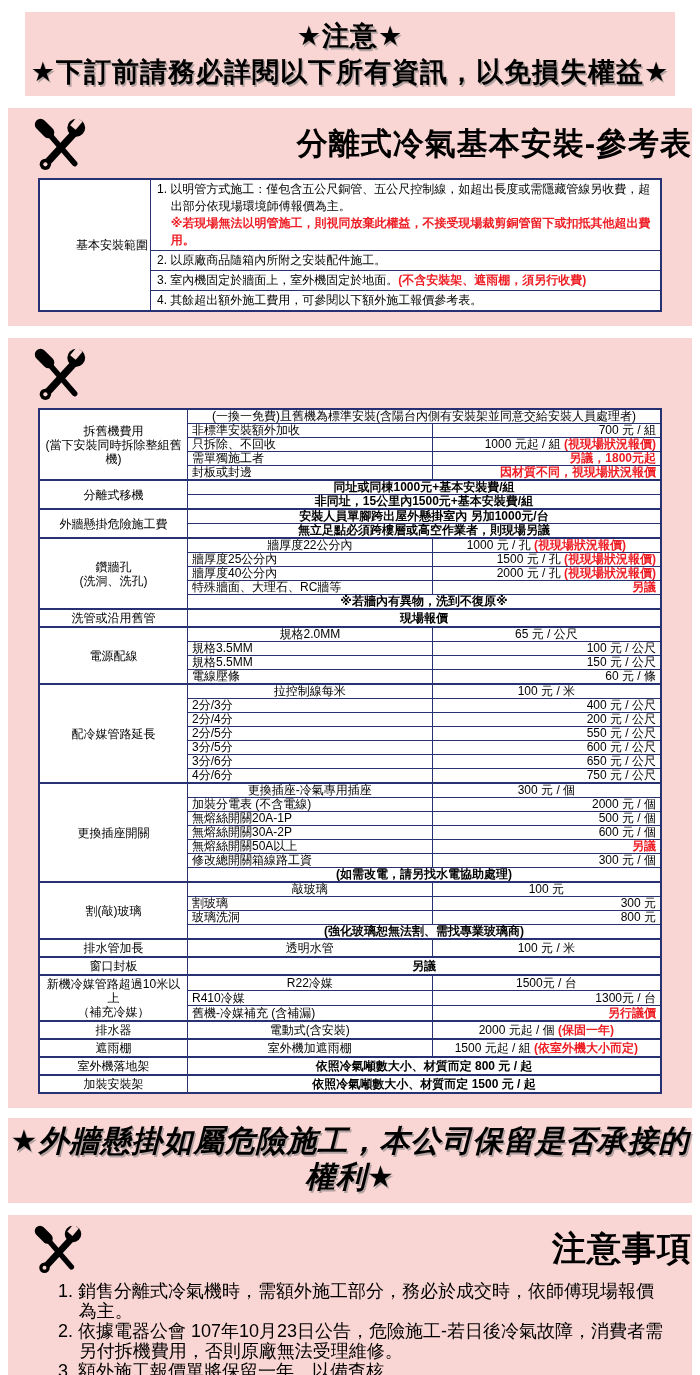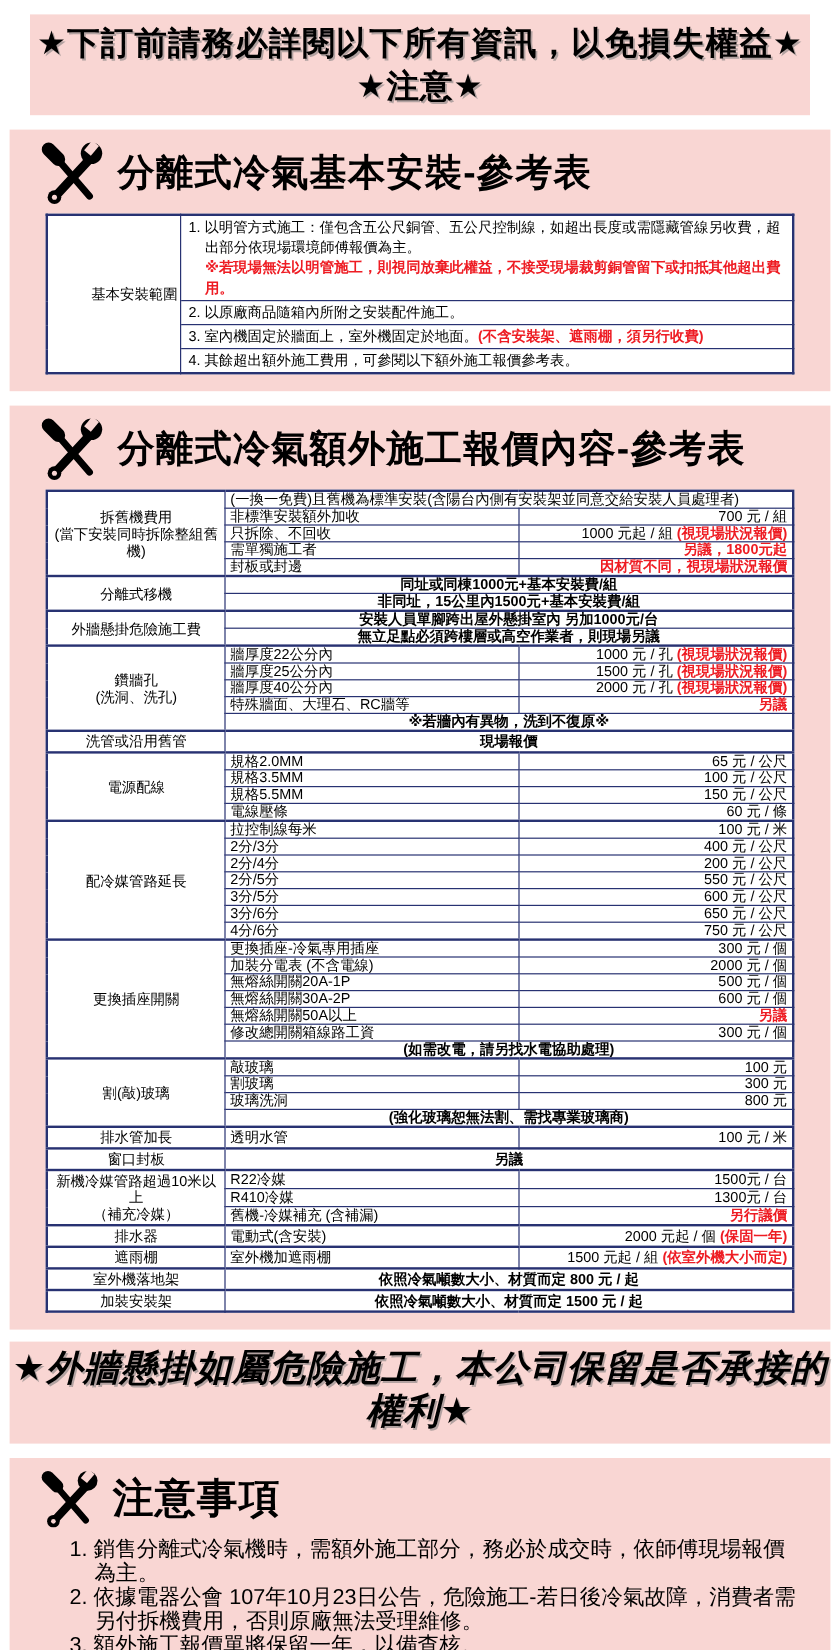--- a/index.html
+++ b/index.html
@@ -13,56 +13,56 @@
 
   
   .banner{background:#f9d6d3;text-align:center;font-weight:bold;color:#000;}
   .banner-top{margin:12px 25px 0;padding:7px 0 6px;font-size:27px;line-height:1.32;
     text-shadow:1.5px 1.5px 0 rgba(120,120,120,.55);letter-spacing:1px;}
   .banner-mid{margin:10px 8px 0;padding:5px 0 8px;font-size:30px;line-height:1.2;
     text-shadow:1.5px 1.5px 0 rgba(120,120,120,.55);letter-spacing:1px;font-style:italic;}
 
   
   .panel{background:#f9d6d3;margin:12px 8px 0;padding:2px 0 14px;}
-  .sec-head{display:flex;align-items:center;gap:12px;padding:8px 0 4px 26px;}
+  .sec-head{display:flex;align-items:center;gap:12px;padding:8px 0 4px 26px;justify-content:space-between;}
   .sec-title{font-size:31px;font-weight:bold;margin:0;letter-spacing:1px;}
   .tool-icon{width:52px;height:52px;flex:0 0 auto;}
 
   
   .tbl{border-collapse:collapse;background:#fff;margin:4px auto 0;border:2px solid #283272;table-layout:fixed;}
   .tbl td{border:1px solid #283272;font-size:12px;color:#000;vertical-align:middle;}
   .tbl .lbl{text-align:center;white-space:normal;line-height:14px;padding:1px 2px;}
 
   .tbl-basic{width:624px;}
   .tbl-basic td{line-height:17px;padding:1px 6px;}
   .tbl-basic .lbl{width:106px;text-align:right;}
   .tbl-basic .content{text-align:left;}
 
   .tbl-quote{width:624px;}
   .tbl-quote td{line-height:13px;height:13px;padding:0 4px;white-space:nowrap;overflow:hidden;}
   .tbl-quote .item{text-align:left;}
   .tbl-quote .price{text-align:right;}
   .tbl-quote .span-center{text-align:center;}
   .tbl-quote .span-left{text-align:left;}
-  .tbl-quote tr.group-start td{border-top-width:2px;}
+  .tbl-quote tr.group-start td{border-top-width:2px;text-align:center;}
 
   
   .notes{padding:4px 22px 0 30px;font-size:18px;line-height:20px;margin-left:20px;}
   .note{margin:0;}
   .notes-head .sec-title{font-size:34px;}
   .notes-head .tool-icon{width:48px;height:48px;}
 </style>
 </head>
 <body>
 
 <div class="page">
 
   <div class="banner banner-top">
+    <div>★注意★</div>
     <div>★下訂前請務必詳閱以下所有資訊，以免損失權益★</div>
-    <div>★注意★</div>
   </div>
 
   <section class="panel">
     <div class="sec-head">
       <svg class="tool-icon" viewBox="0 0 64 64" aria-hidden="true">
         <g stroke="#000" fill="none" stroke-linecap="round">
           <line x1="8" y1="8" x2="18" y2="18" stroke-width="14"></line>
           <line x1="12" y1="12" x2="50" y2="56" stroke-width="7"></line>
           <line x1="52" y1="16" x2="16" y2="55" stroke-width="9"></line>
         </g>
@@ -106,21 +106,20 @@
         <g stroke="#000" fill="none" stroke-linecap="round">
           <line x1="8" y1="8" x2="18" y2="18" stroke-width="14"></line>
           <line x1="12" y1="12" x2="50" y2="56" stroke-width="7"></line>
           <line x1="52" y1="16" x2="16" y2="55" stroke-width="9"></line>
         </g>
         <circle cx="52" cy="12" r="11" fill="#000"></circle>
         <rect x="48" y="0" width="9" height="13" fill="#f9d6d3" transform="rotate(40 52 6)"></rect>
         <circle cx="14" cy="57" r="7" fill="#000"></circle>
         <circle cx="14" cy="57" r="2.6" fill="#f9d6d3"></circle>
       </svg>
-      <h2 class="sec-title">分離式冷氣額外施工報價內容-參考表</h2>
     </div>
     <table class="tbl tbl-quote">
       <colgroup>
           <col style="width:148px">
           <col style="width:244px">
           <col style="width:228px">
         </colgroup>
       <tbody id="quote-tbody">
           <tr class="group-start">
             <td class="lbl" rowspan="5">

